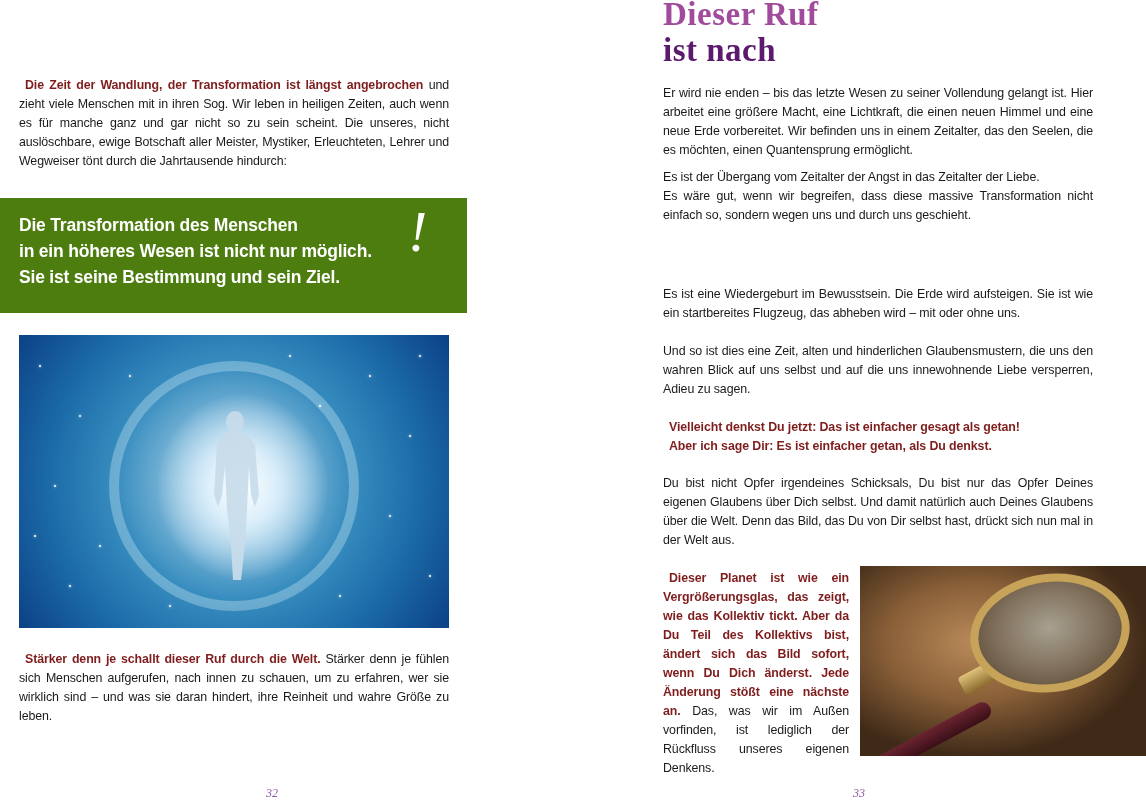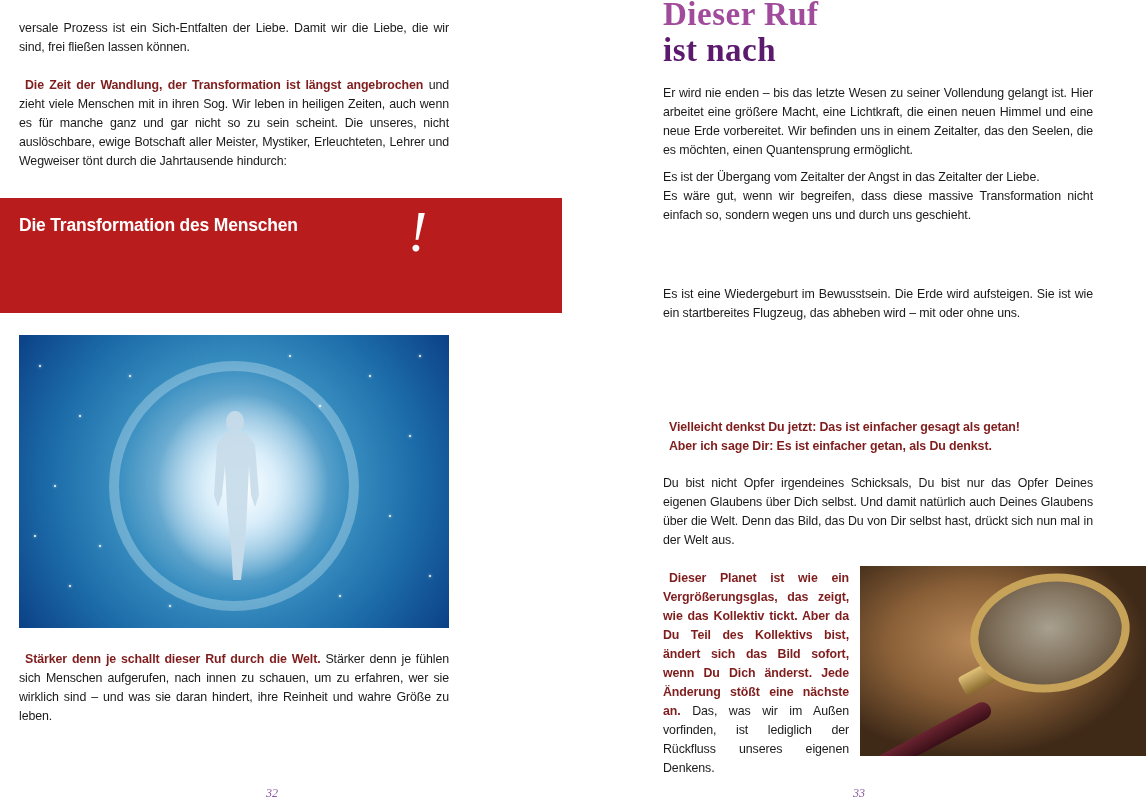--- a/index.html
+++ b/index.html
@@ -9,22 +9,22 @@
   }
   .page { position: absolute; top: 0; height: 800px; }
   .page-left { left: 0; width: 573px; }
   .page-right { left: 573px; width: 573px; }
   .p {
     position: absolute; font-size: 12.4px; line-height: 19px; text-align: justify;
     letter-spacing: -0.1px;
   }
   .accent { color: #7f1d1d; font-weight: bold; padding-left: 6px; }
   .callout {
-    position: absolute; left: 0; top: 198px; width: 562px; height: 115px;
-    background: #b91c1c;
+    position: absolute; left: 0; top: 198px; width: 467px; height: 115px;
+    background: #4d7c0f;
   }
   .callout-text {
     position: absolute; left: 19px; top: 14px; color: #ffffff; font-weight: bold;
     font-size: 17.5px; line-height: 26px; letter-spacing: -0.2px;
   }
   .callout-mark {
     position: absolute; left: 408px; top: 4px; color: #ffffff;
     font-family: "Liberation Serif", serif; font-style: italic; font-size: 58px; line-height: 60px;
   }
   .img-cosmos {
@@ -69,31 +69,30 @@
   }
   .pagenum {
     position: absolute; top: 786px; font-family: "Liberation Serif", serif; font-style: italic;
     color: #8a5aa0; font-size: 12px;
   }
 </style>
 </head>
 <body>
 
 <div class="page page-left">
-  <div class="p" style="left:19px; top:19px; width:430px;">
-    <span>versale Prozess ist ein Sich-Entfalten der Liebe. Damit wir die Liebe, die wir sind, frei fließen lassen können.</span>
-  </div>
 
   <div class="p" style="left:19px; top:76px; width:430px;">
     <span class="accent">Die Zeit der Wandlung, der Transformation ist längst angebrochen</span><span> und zieht viele Menschen mit in ihren Sog. Wir leben in heiligen Zeiten, auch wenn es für manche ganz und gar nicht so zu sein scheint. Die unseres, nicht auslöschbare, ewige Botschaft aller Meister, Mystiker, Erleuchteten, Lehrer und Wegweiser tönt durch die Jahrtausende hindurch:</span>
   </div>
 
   <div class="callout">
     <div class="callout-text">
       <div>Die Transformation des Menschen</div>
+      <div>in ein höheres Wesen ist nicht nur möglich.</div>
+      <div>Sie ist seine Bestimmung und sein Ziel.</div>
     </div>
     <div class="callout-mark">!</div>
   </div>
 
   <div class="img-cosmos" title="Human silhouette walking out of a glowing portal in a starry blue cosmos">
     <div class="ring"></div>
     <span class="star" style="left:20px;top:30px"></span>
       <span class="star" style="left:60px;top:80px"></span>
     <span class="star" style="left:35px;top:150px"></span>
       <span class="star" style="left:80px;top:210px"></span>
@@ -135,20 +134,23 @@
   <div class="p" style="left:90px; top:168px; width:430px;">
     <div>Es ist der Übergang vom Zeitalter der Angst in das Zeitalter der Liebe.</div>
     <div>Es wäre gut, wenn wir begreifen, dass diese massive Transformation nicht einfach so, sondern wegen uns und durch uns geschieht.</div>
   </div>
 
 
   <div class="p" style="left:90px; top:285px; width:430px;">
     <span>Es ist eine Wiedergeburt im Bewusstsein. Die Erde wird aufsteigen. Sie ist wie ein startbereites Flugzeug, das abheben wird – mit oder ohne uns.</span>
   </div>
 
+  <div class="p" style="left:90px; top:342px; width:430px;">
+    <span>Und so ist dies eine Zeit, alten und hinderlichen Glaubensmustern, die uns den wahren Blick auf uns selbst und auf die uns innewohnende Liebe versperren, Adieu zu sagen.</span>
+  </div>
 
   <div class="p" style="left:90px; top:474px; width:430px;">
     <span>Du bist nicht Opfer irgendeines Schicksals, Du bist nur das Opfer Deines eigenen Glaubens über Dich selbst. Und damit natürlich auch Deines Glaubens über die Welt. Denn das Bild, das Du von Dir selbst hast, drückt sich nun mal in der Welt aus.</span>
   </div>
 
   <div class="p accent" style="left:90px; top:418px; width:430px;">
     <div>Vielleicht denkst Du jetzt: Das ist einfacher gesagt als getan!</div>
     <div>Aber ich sage Dir: Es ist einfacher getan, als Du denkst.</div>
   </div>
 

